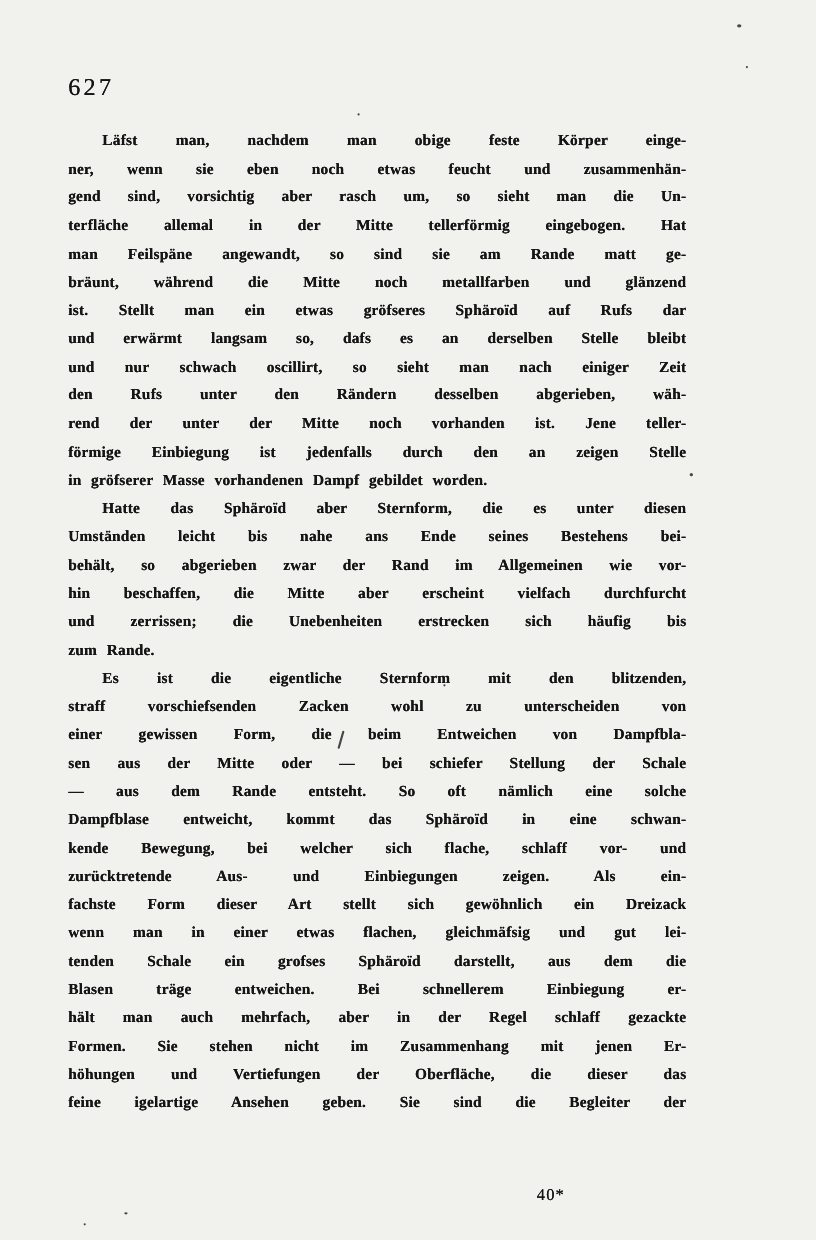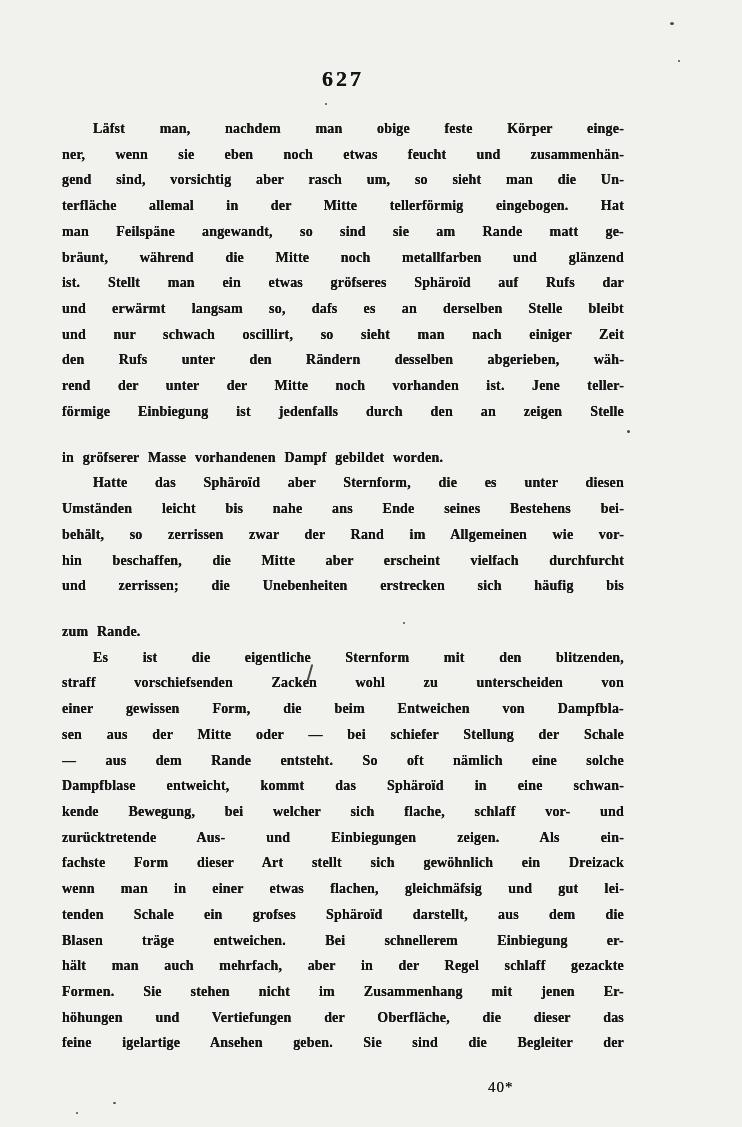--- a/index.html
+++ b/index.html
@@ -17,23 +17,23 @@
   }
   .page {
     position: absolute;
     inset: 0;
   }
   .folio {
     position: absolute;
     left: 62px;
     top: 66px;
     width: 562px;
-    text-align: center;
+    text-align: left;
     font-size: 22px;
-    font-weight: bold;
+    font-weight: normal;
     letter-spacing: 3px;
     text-shadow: 0 0 0.5px currentColor;
   }
   .text-block {
     position: absolute;
     left: 62px;
     top: 116px;
     width: 562px;
     font-size: 14px;
     font-weight: bold;
@@ -50,21 +50,20 @@
     overflow: hidden;
     hyphens: none;
   }
   .line.indent {
     text-indent: 31px;
   }
   .line.nojust {
     text-align: left;
     text-align-last: left;
     word-spacing: 5px;
-    margin-top: 20px;
   }
   .signature {
     position: absolute;
     left: 488px;
     top: 1079px;
     font-size: 15px;
     font-weight: normal;
     letter-spacing: 1px;
     text-shadow: 0 0 0.5px currentColor;
   }
@@ -101,21 +100,21 @@
       <div class="line">bräunt, während die Mitte noch metallfarben und glänzend</div>
       <div class="line">ist. Stellt man ein etwas gröfseres Sphäroïd auf Rufs dar</div>
       <div class="line">und erwärmt langsam so, dafs es an derselben Stelle bleibt</div>
       <div class="line">und nur schwach oscillirt, so sieht man nach einiger Zeit</div>
       <div class="line">den Rufs unter den Rändern desselben abgerieben, wäh-</div>
       <div class="line">rend der unter der Mitte noch vorhanden ist. Jene teller-</div>
       <div class="line">förmige Einbiegung ist jedenfalls durch den an zeigen Stelle</div>
       <div class="line nojust">in gröfserer Masse vorhandenen Dampf gebildet worden.</div>
       <div class="line indent">Hatte das Sphäroïd aber Sternform, die es unter diesen</div>
       <div class="line">Umständen leicht bis nahe ans Ende seines Bestehens bei-</div>
-      <div class="line">behält, so zerrissen zwar der Rand im Allgemeinen wie vor-</div>
+      <div class="line">behält, so abgerieben zwar der Rand im Allgemeinen wie vor-</div>
       <div class="line">hin beschaffen, die Mitte aber erscheint vielfach durchfurcht</div>
       <div class="line">und zerrissen; die Unebenheiten erstrecken sich häufig bis</div>
       <div class="line nojust">zum Rande.</div>
       <div class="line indent">Es ist die eigentliche Sternform mit den blitzenden,</div>
       <div class="line">straff vorschiefsenden Zacken wohl zu unterscheiden von</div>
       <div class="line">einer gewissen Form, die beim Entweichen von Dampfbla-</div>
       <div class="line">sen aus der Mitte oder — bei schiefer Stellung der Schale</div>
       <div class="line">— aus dem Rande entsteht. So oft nämlich eine solche</div>
       <div class="line">Dampfblase entweicht, kommt das Sphäroïd in eine schwan-</div>
       <div class="line">kende Bewegung, bei welcher sich flache, schlaff vor- und</div>

